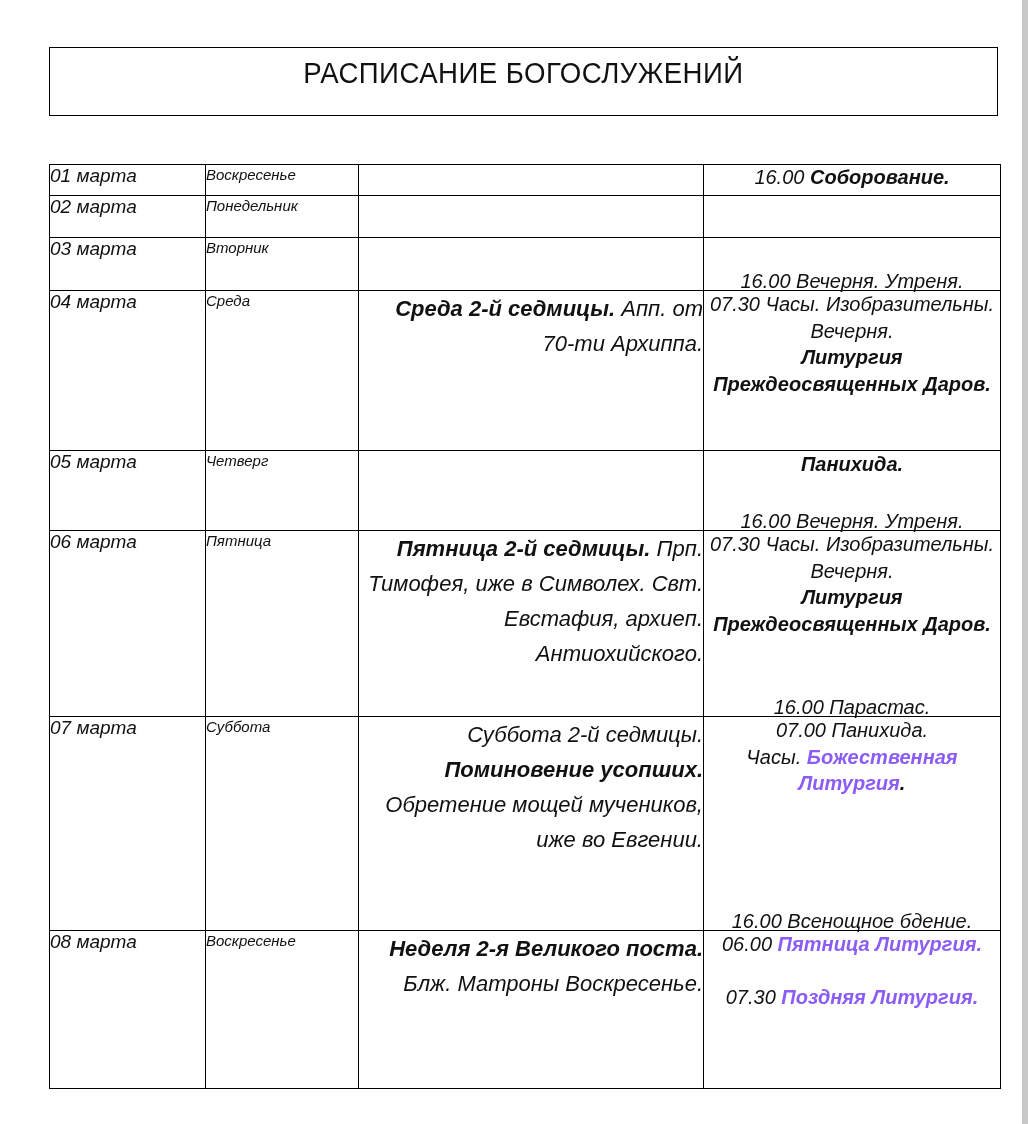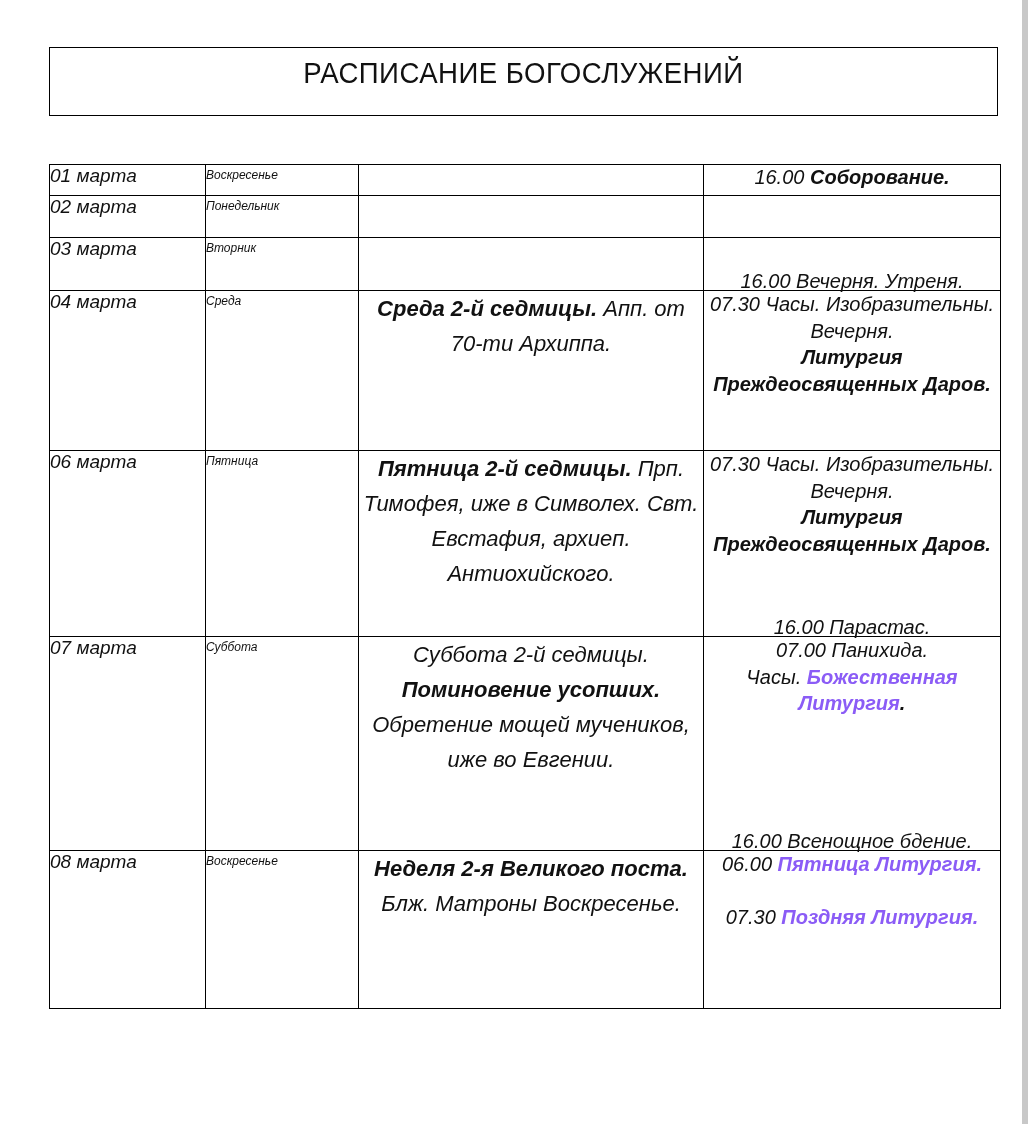--- a/index.html
+++ b/index.html
@@ -16,22 +16,22 @@
     display: inline-block; margin-top: 8px; font-size: 30px; letter-spacing: 0.5px;
     transform: scaleX(0.92);
   }
   table.sched {
     position: absolute; left: 49px; top: 164px; width: 951px;
     border-collapse: collapse; table-layout: fixed; font-style: italic;
   }
   table.sched td { border: 1.3px solid #000; vertical-align: top; padding: 0; }
   col.c-date { width: 156px; } col.c-day { width: 153px; } col.c-feast { width: 345px; } col.c-svc { width: 297px; }
   .date { font-size: 19px; padding: 5px 0 0 9px; line-height: 22px; }
-  .day { font-size: 12px; padding: 3px 0 0 9px; line-height: 20px; }
-  .feast { text-align: center; font-size: 22px; line-height: 35px; padding-top: 2px; }
+  .day { font-size: 15px; padding: 3px 0 0 9px; line-height: 20px; }
+  .feast { text-align: right; font-size: 22px; line-height: 35px; padding-top: 2px; }
   .feast .b { font-weight: bold; }
   .svc { text-align: center; font-size: 20px; line-height: 26.5px; position: relative; }
   .svc .b { font-weight: bold; }
   .svc .red { color: #8b5cf6; font-weight: bold; }
   .svc .bottom { position: absolute; left: 0; right: 0; bottom: -4px; }
   .svc .line { display: block; }
 </style>
 </head>
 <body>
 
@@ -84,20 +84,29 @@
         <span class="line">Апп. от 70-ти Архиппа.</span>
       </td>
       <td class="svc">
         <span class="line">07.30 Часы. Изобразительны.</span>
         <span class="line">Вечерня.</span>
         <span class="line b">Литургия</span>
         <span class="line b">Преждеосвященных Даров.</span>
       </td>
     </tr>
 
+    <tr style="height:80px">
+      <td class="date">05 марта</td>
+      <td class="day">Четверг</td>
+      <td></td>
+      <td class="svc">
+        <span class="line b">Панихида.</span>
+        <span class="bottom line">16.00 Вечерня. Утреня.</span>
+      </td>
+    </tr>
 
     <tr style="height:186px">
       <td class="date">06 марта</td>
       <td class="day">Пятница</td>
       <td class="feast">
         <span class="line b">Пятница 2-й седмицы.</span>
         <span class="line">Прп. Тимофея,</span>
         <span class="line">иже в Символех.</span>
         <span class="line">Свт. Евстафия,</span>
         <span class="line">архиеп. Антиохийского.</span>

